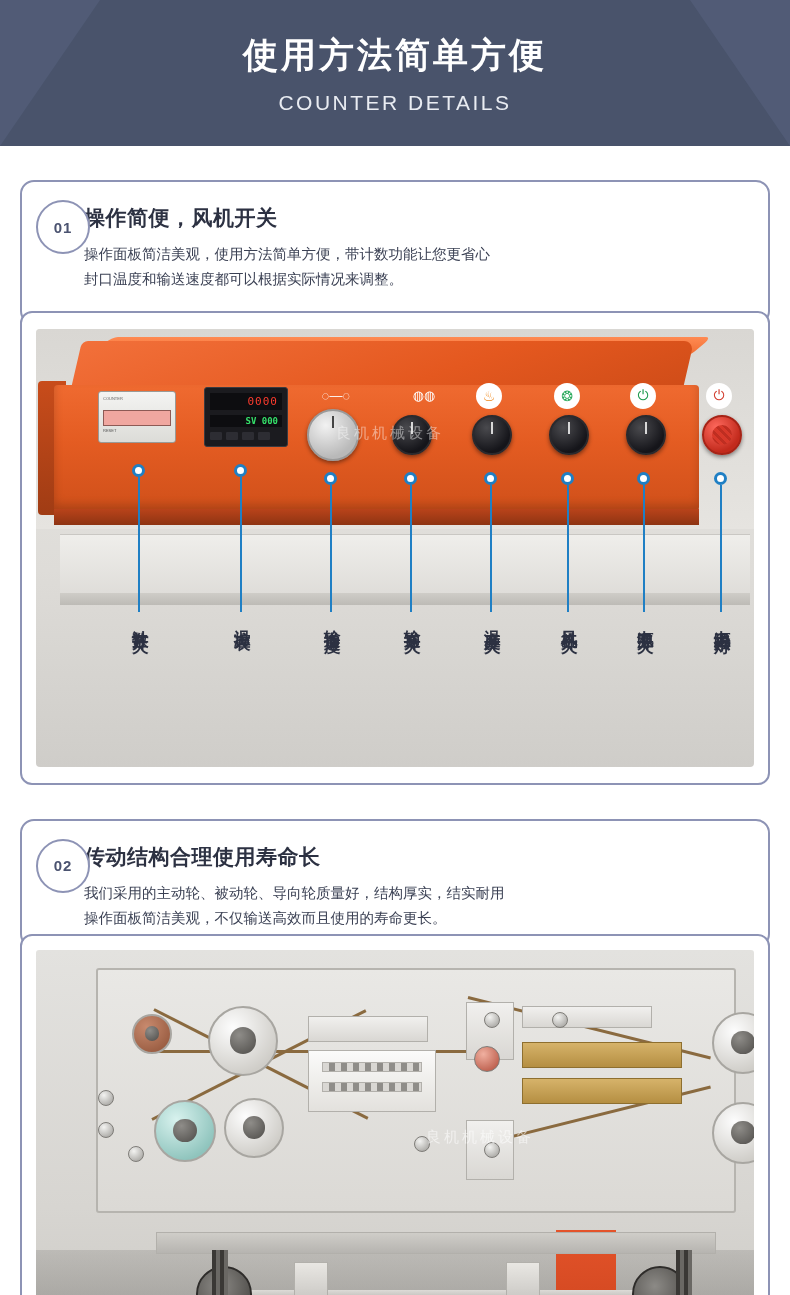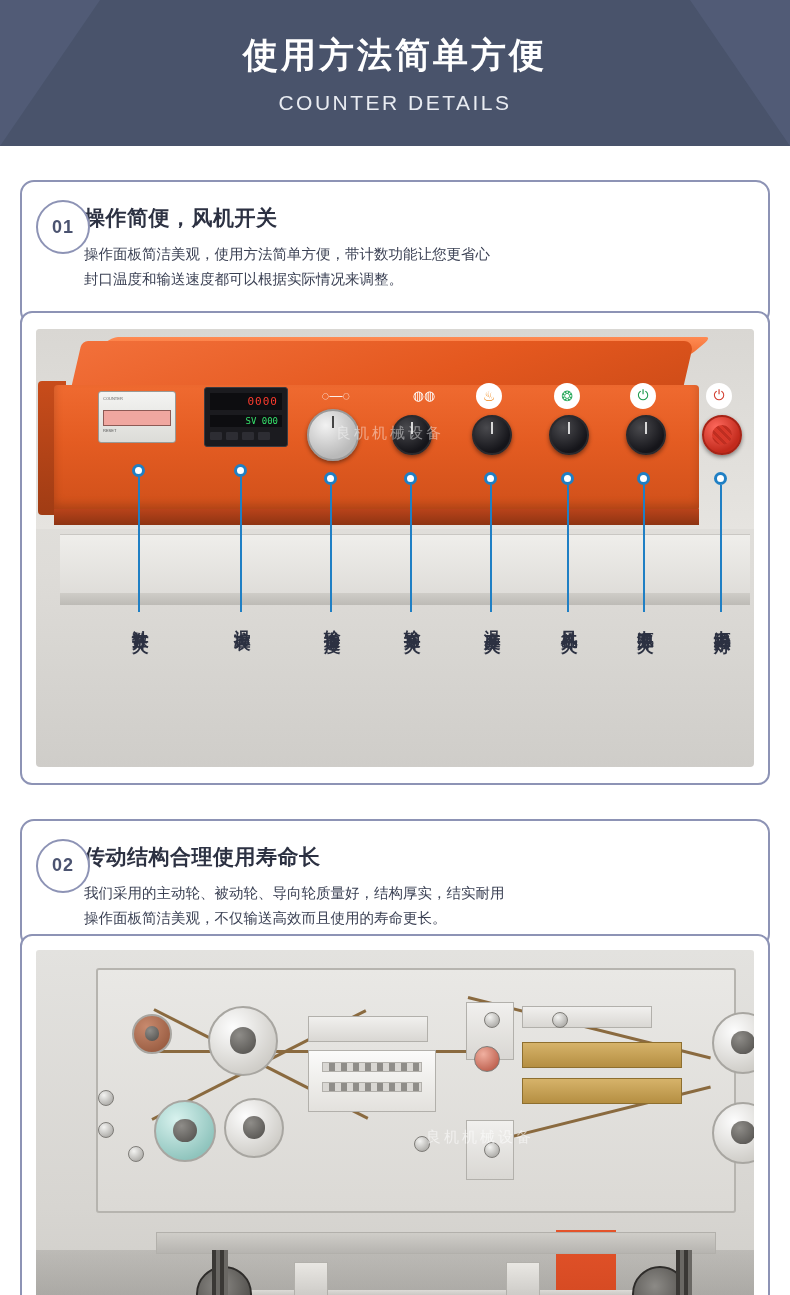--- a/index.html
+++ b/index.html
@@ -60,21 +60,21 @@
     min-height: 66px;
   }
   .badge {
     position: absolute;
     left: 14px; top: 18px;
     width: 54px; height: 54px;
     border: 2px solid #8d93b5;
     border-radius: 50%;
     background: #ffffff;
     color: #4b5370;
-    font-size: 18px; font-weight: bold;
+    font-size: 15px; font-weight: bold;
     display: flex; align-items: center; justify-content: center;
     letter-spacing: 1px;
   }
   .panel h2 {
     font-size: 21px; color: #2c3142; font-weight: bold;
     margin-bottom: 10px; letter-spacing: .5px;
   }
   .panel p {
     font-size: 14.5px; color: #3b4154; line-height: 1.75;
   }
@@ -337,21 +337,21 @@
       <div class="counter">
         <div style="font-size:4px;color:#666;">COUNTER</div>
         <div class="cnt-screen"></div>
         <div class="cnt-lbl">RESET</div>
       </div>
 
       <div class="tempctrl">
         <div class="t-row">
           <span class="t-num">0000</span>
         </div>
-        <div class="t-row" style="height:12px;">
+        <div class="t-row" style="height:12px;font-weight:bold;">
           <span class="t-num2">SV 000</span>
         </div>
         <div class="t-btns">
           <i></i>
           <i></i>
           <i></i>
           <i></i>
         </div>
       </div>
 

